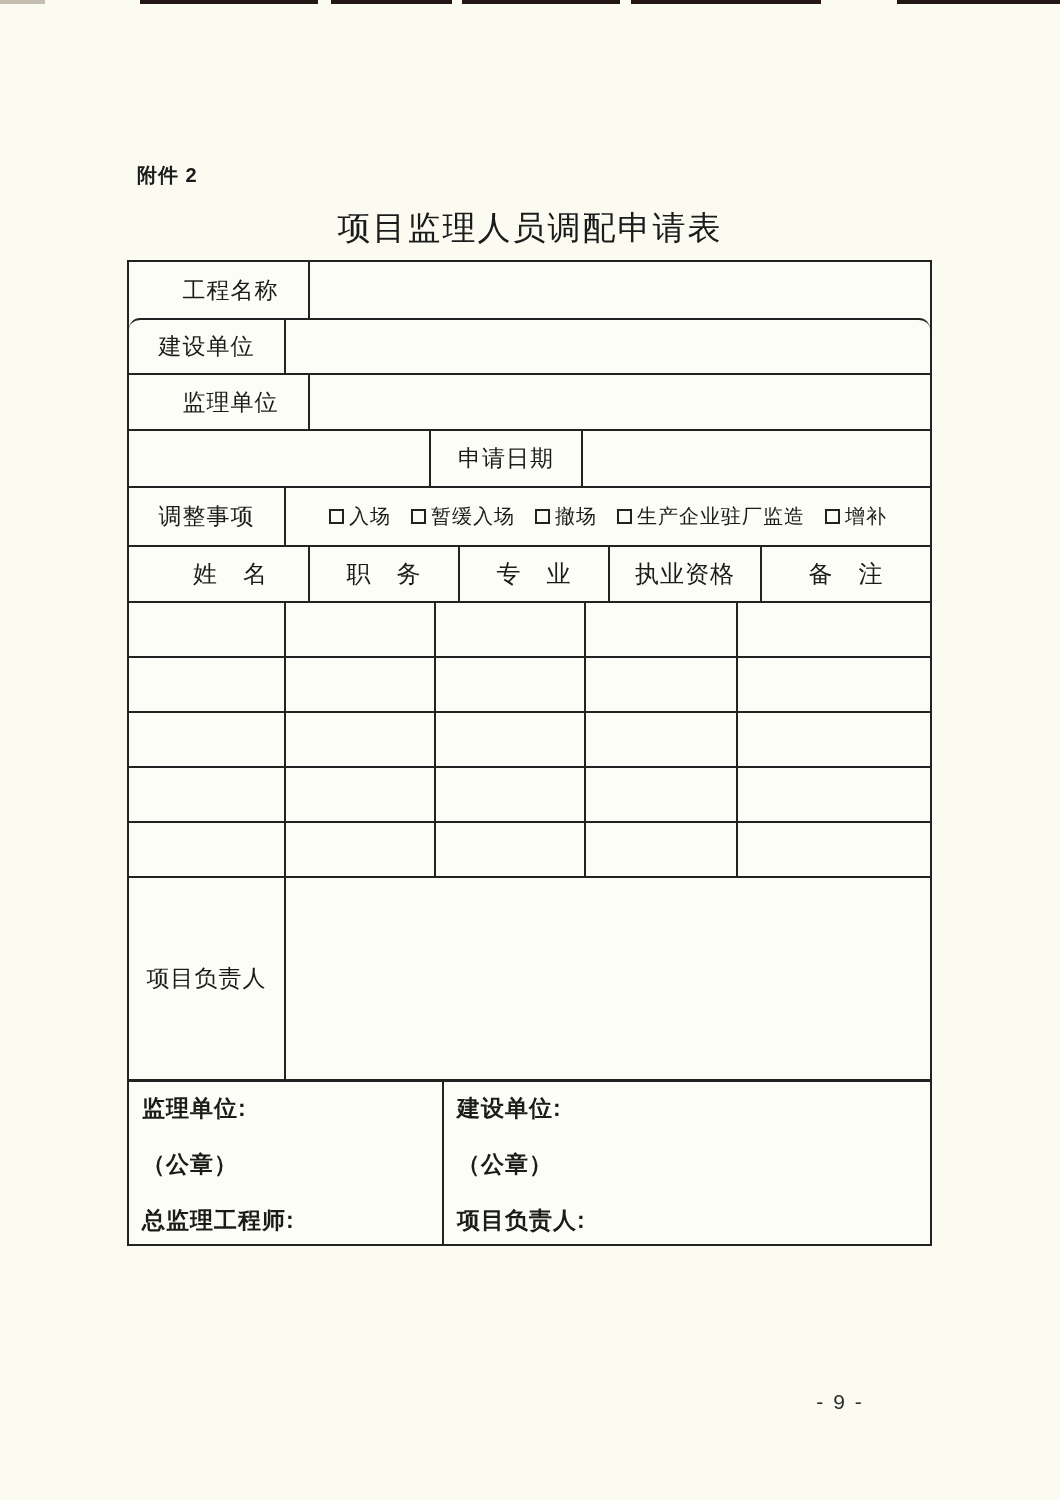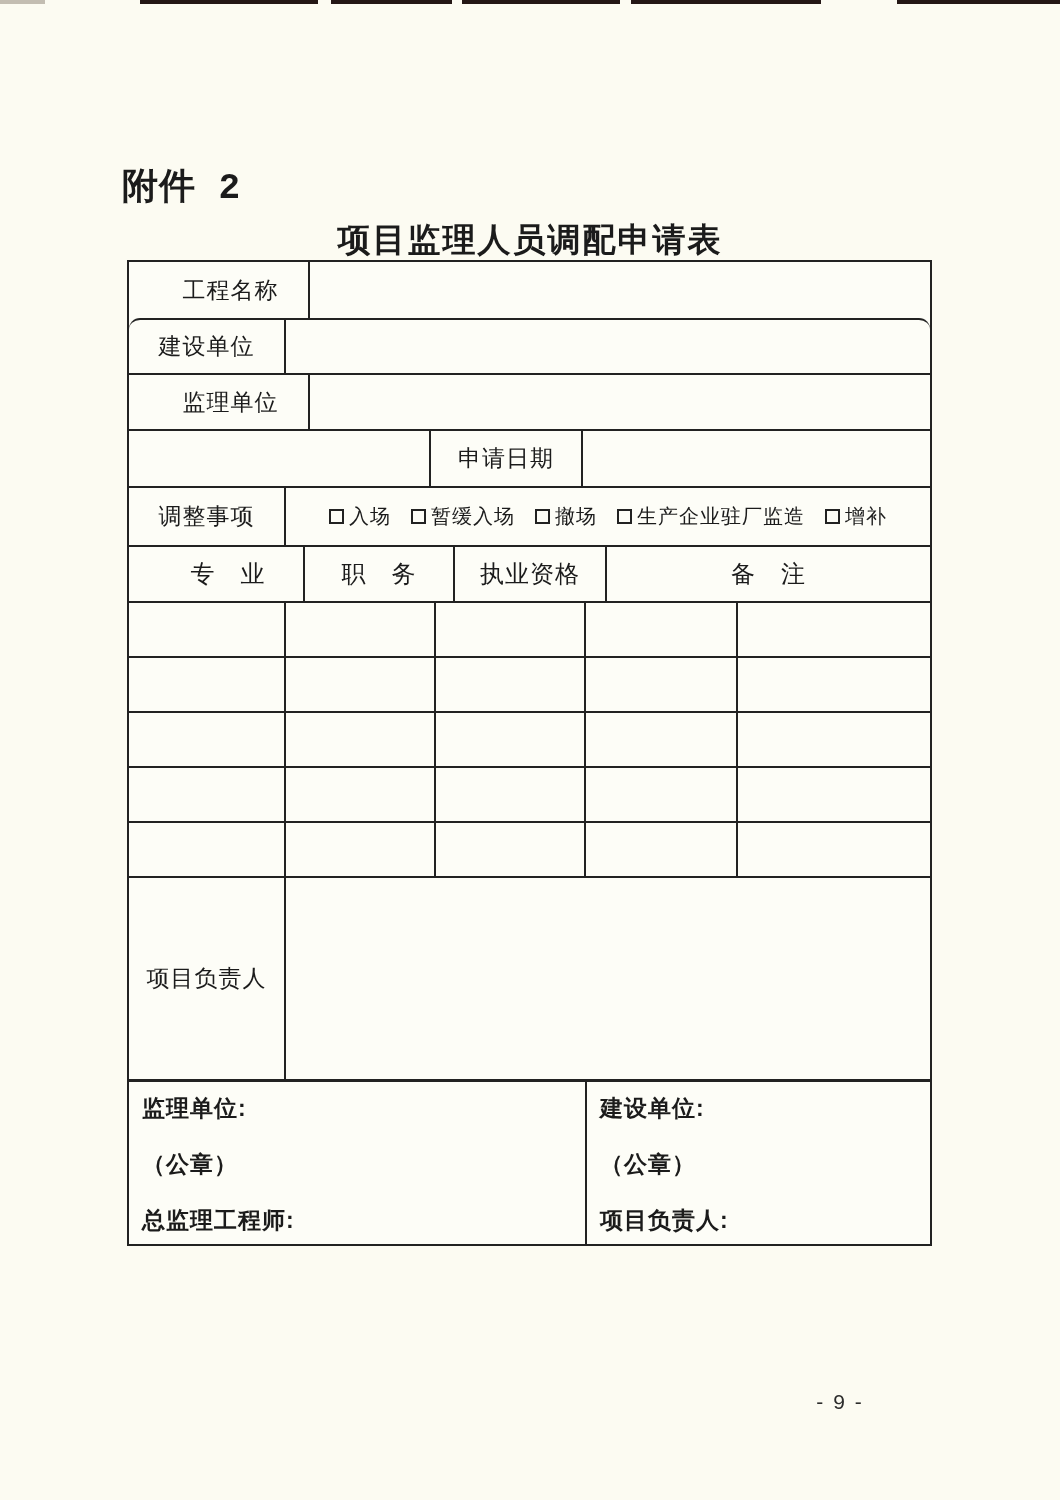--- a/index.html
+++ b/index.html
@@ -7,26 +7,26 @@
     width:1060px;height:1500px;position:relative;overflow:hidden;
     background:#fcfbf2;
     font-family:"Liberation Sans", sans-serif;
     color:#1b1b1b;
   }
   
   .artifact{position:absolute;top:0;height:4px;background:#241715;}
   .artifact.faint{background:#8a7f72;opacity:.5;}
   
   .attachment{
-    position:absolute;left:122px;top:162px;
-    font-size:36px;font-weight:600;letter-spacing:1px;font-family:Liberation Mono, monospace;
+    position:absolute;left:137px;top:162px;
+    font-size:20px;font-weight:600;letter-spacing:1px;
   }
   .doc-title{
-    position:absolute;left:0;top:218px;width:1060px;
-    text-align:center;font-size:33px;font-weight:700;letter-spacing:2px;
+    position:absolute;left:0;top:206px;width:1060px;
+    text-align:center;font-size:33px;font-weight:400;letter-spacing:2px;
   }
   
   .tbl{
     position:absolute;left:127px;top:260px;width:805px;height:986px;
     box-sizing:border-box;border:2px solid #222;
     display:flex;flex-direction:column;background:#fdfdf7;
   }
   .row{display:flex;box-sizing:border-box;border-top:2px solid #222;flex:0 0 auto;}
   .row:first-child{border-top:none;}
   .row.grow{flex:1 1 0;}
@@ -54,21 +54,21 @@
     width:15px;height:15px;border:2px solid #222;box-sizing:border-box;
     display:inline-block;margin-right:5px;background:transparent;flex:0 0 auto;
   }
   
   .hdr{font-size:24px;font-weight:500;}
   
   .sig{
     flex-direction:column;align-items:flex-start;justify-content:space-between;
     padding:15px 0 12px 13px;font-size:23px;font-weight:700;letter-spacing:1px;
   }
-  .sigL{width:456px;flex:0 0 auto;}
+  .sigL{width:313px;flex:0 0 auto;}
   .sig div{line-height:1;}
   
   .pageno{
     position:absolute;left:0;top:1390px;width:1060px;text-align:center;
     font-size:21px;color:#2b2b2b;letter-spacing:2px;
   }
   .pageno span{padding-left:620px;display:inline-block;}
 </style>
 </head>
 <body>
@@ -126,22 +126,23 @@
         <span>生产企业驻厂监造</span>
       </span>
       <span class="opt">
         <span class="cb"></span>
         <span>增补</span>
       </span>
     </div>
   </div>
 
   <div class="row h56">
+    <div class="cell c1 hdr">姓　名</div>
+    <div class="cell c3 hdr">职　务</div>
     <div class="cell c2 hdr">专　业</div>
-    <div class="cell c3 hdr">职　务</div>
     <div class="cell c4 hdr">执业资格</div>
     <div class="cell c5 hdr">备　注</div>
   </div>
 
   <div class="row grow">
     <div class="cell c1"></div>
     <div class="cell c2"></div>
     <div class="cell c3"></div>
     <div class="cell c4"></div>
     <div class="cell c5"></div>

